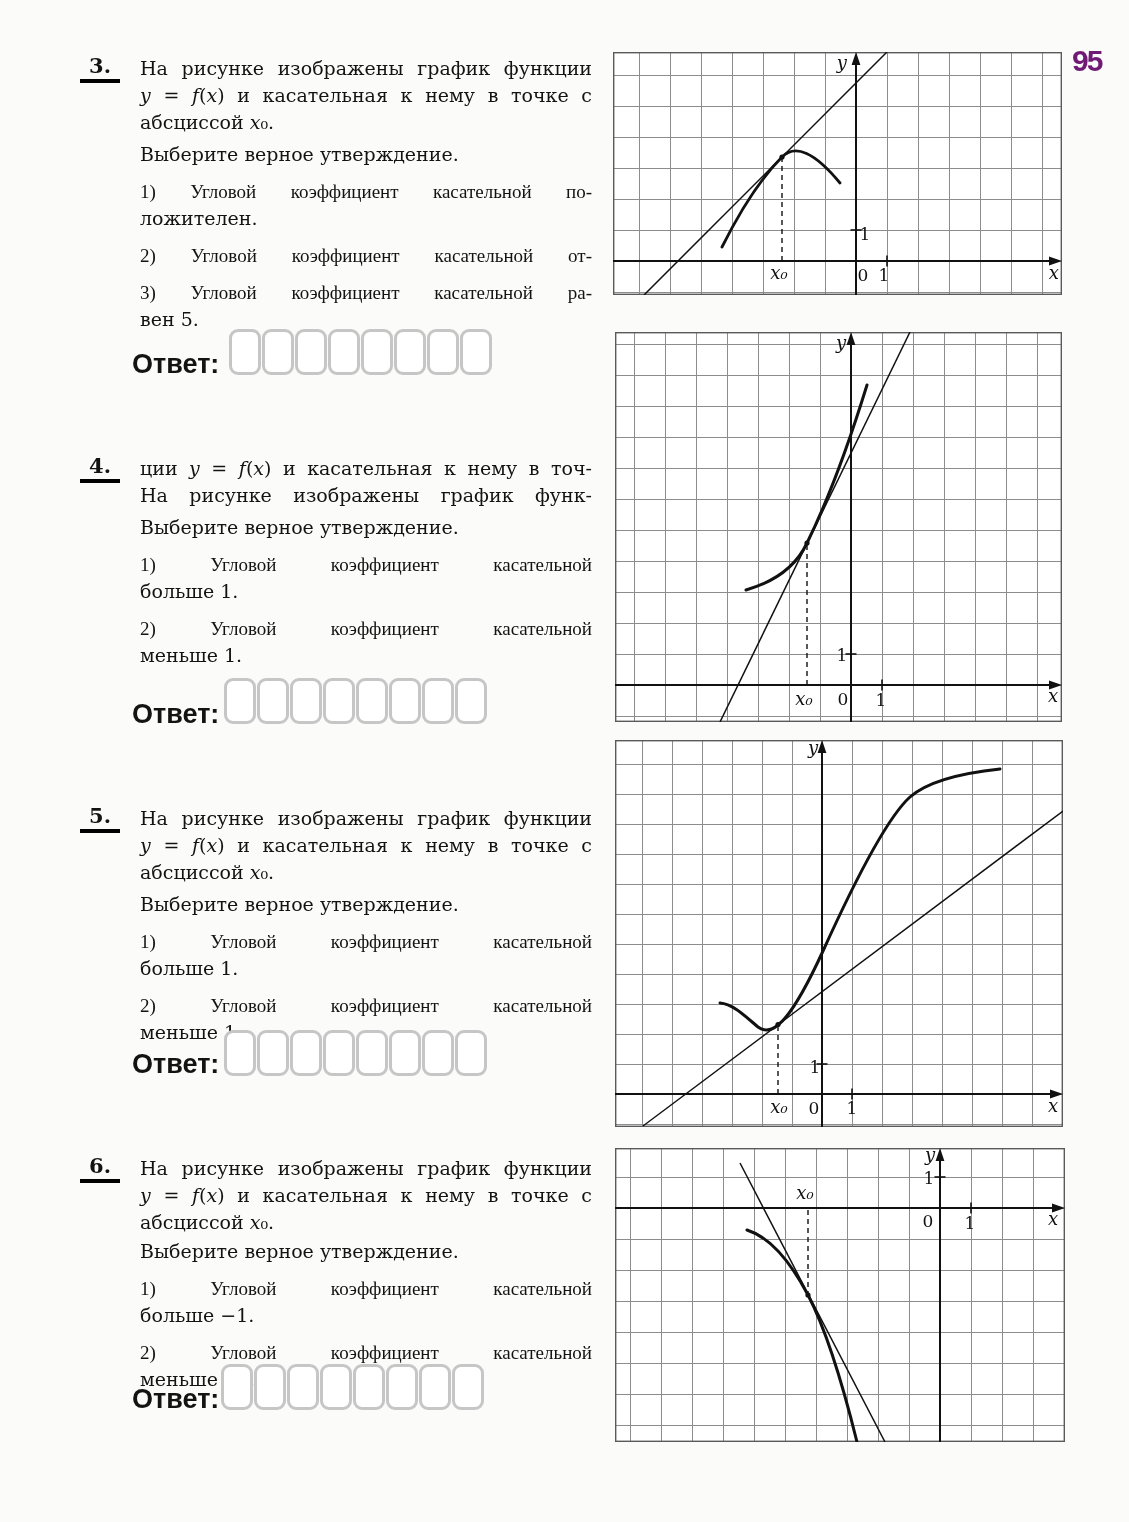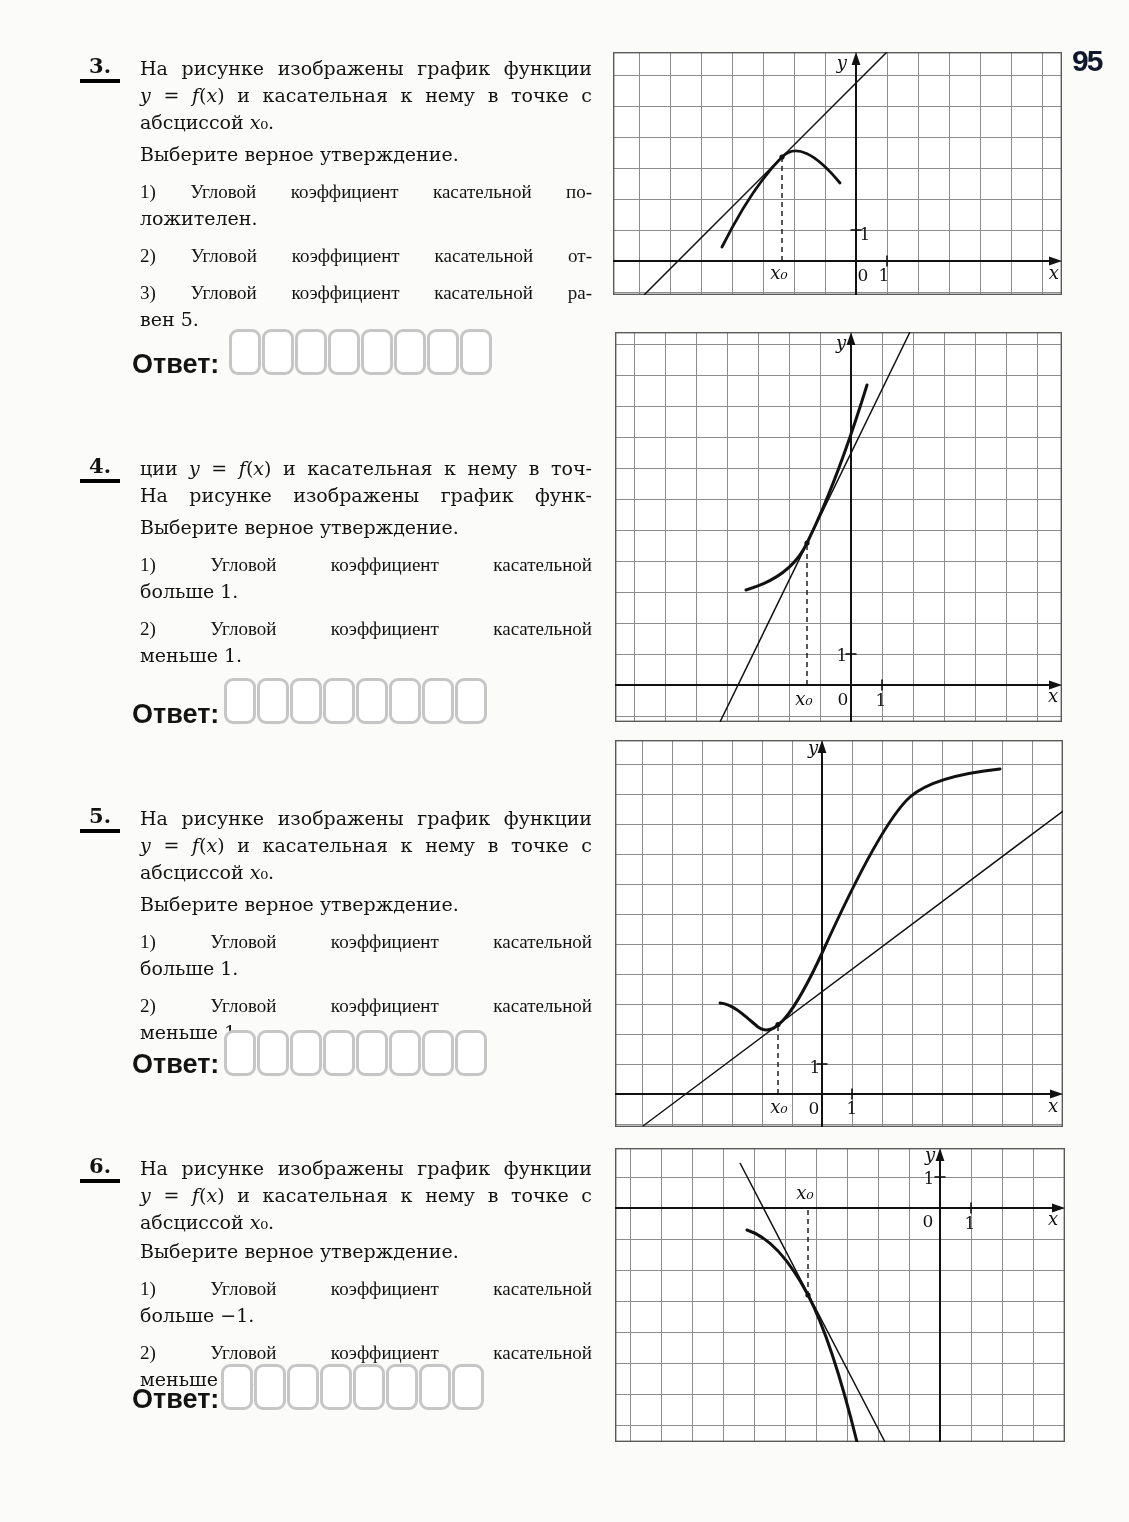--- a/index.html
+++ b/index.html
@@ -1,19 +1,19 @@
 <!DOCTYPE html>
 <html><head>
 <meta charset="utf-8">
 <style>
   html,body{margin:0;padding:0;background:#e8e8e8;}
   .page{position:relative;width:1129px;height:1522px;background:#fbfbfa;
         font-family:"DejaVu Serif",serif;color:#131313;overflow:hidden;margin:0 auto;}
   .pageno{position:absolute;left:1072px;top:44px;font-family:"Liberation Sans",sans-serif;
-          font-weight:700;font-size:30px;letter-spacing:-2px;color:#0f172a;}
+          font-weight:700;font-size:30px;letter-spacing:-2px;color:#701a75;}
   .num{position:absolute;left:80px;width:40px;text-align:center;font-weight:bold;font-size:21px;
        line-height:25px;border-bottom:4px solid #000;padding-bottom:1px;}
   .txt{position:absolute;left:140px;width:452px;font-size:19px;line-height:27px;}
   .ln{min-height:27px;}
   .j{text-align:justify;text-align-last:justify;}
   .prompt{margin-top:5px;}
   .opt{margin-top:10px;font-family:Liberation Serif, serif;}
   .ans-label{position:absolute;left:132px;font-family:"Liberation Sans",sans-serif;
              font-weight:700;font-size:27px;}
   .ans-strip{position:absolute;display:flex;gap:1px;}

